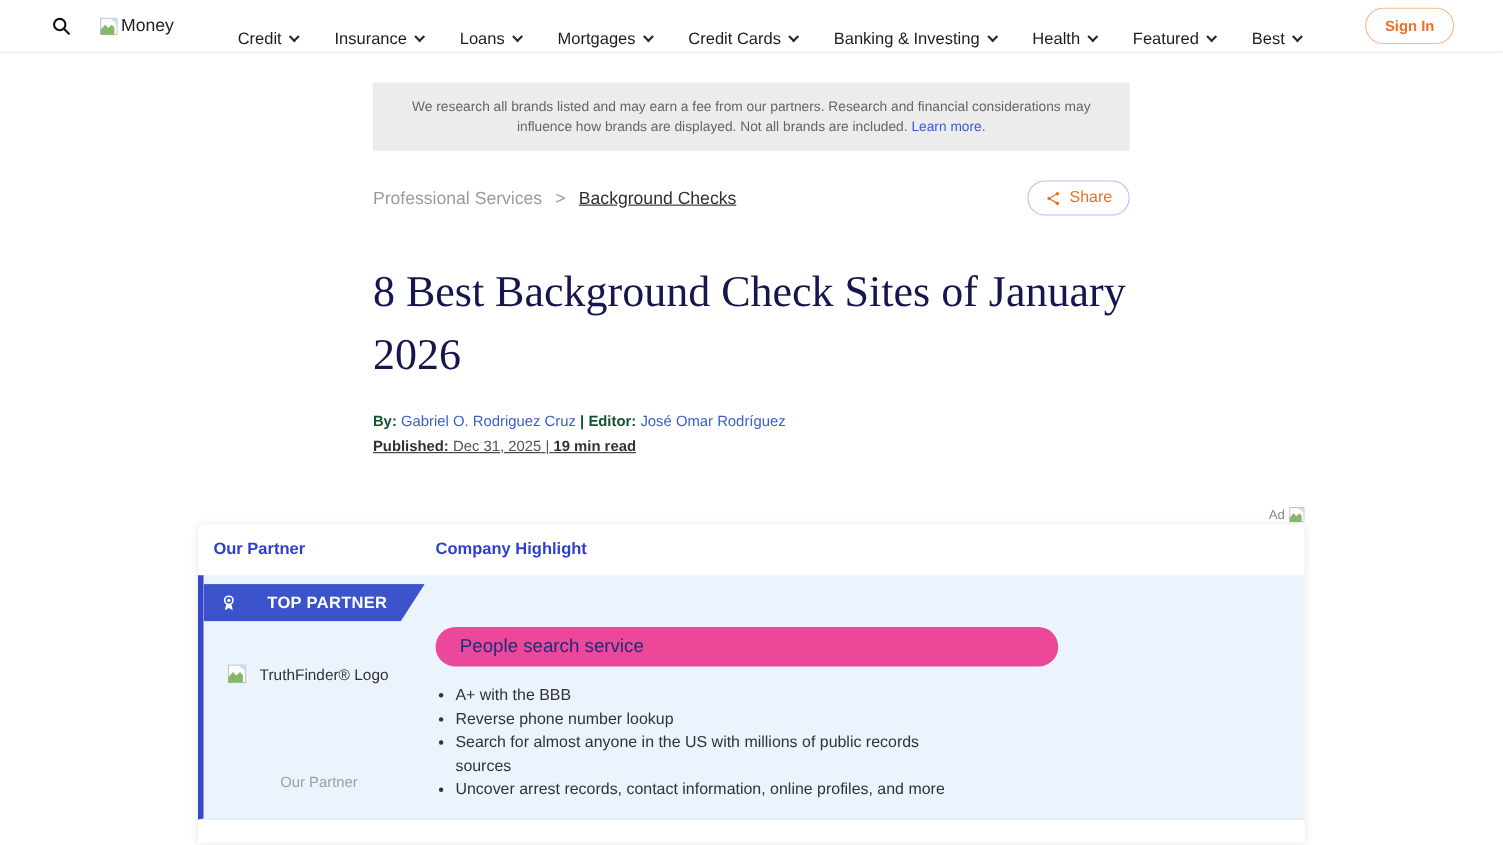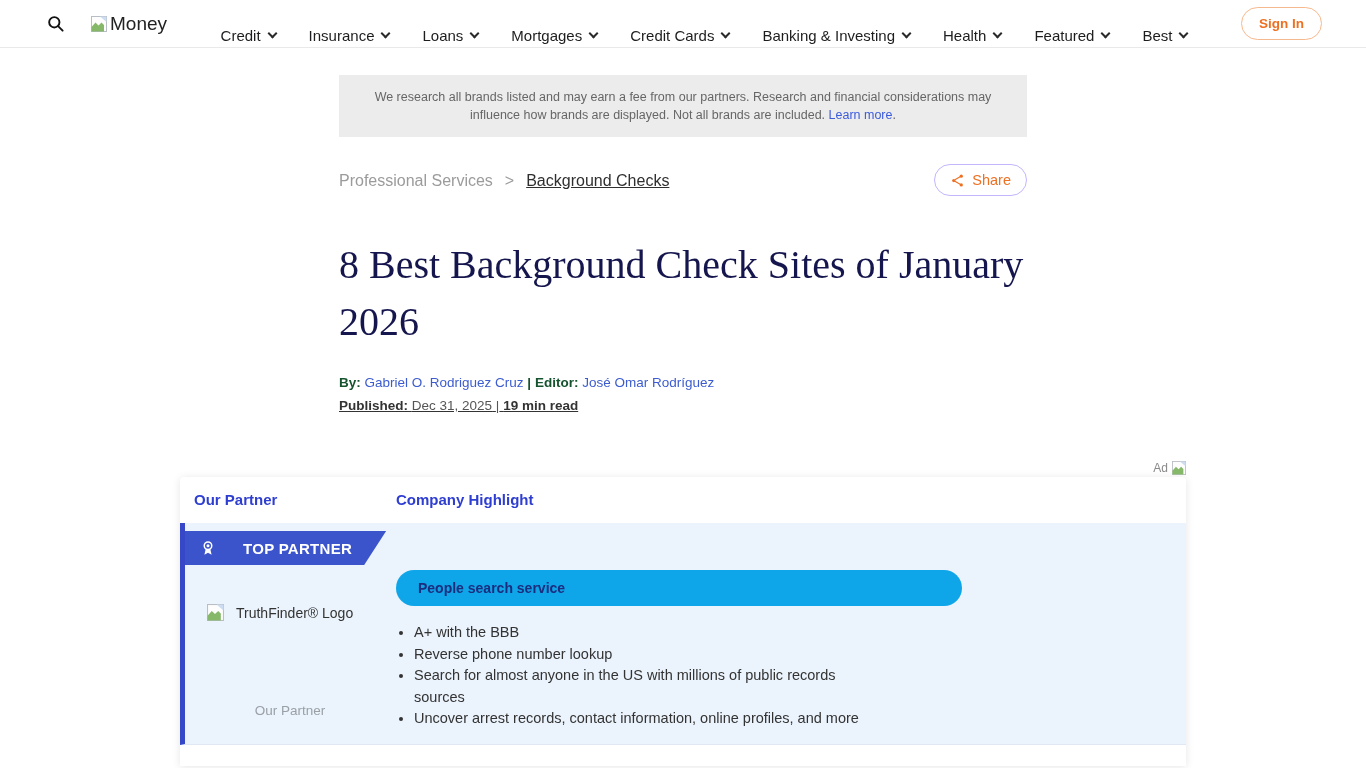--- a/index.html
+++ b/index.html
@@ -3,21 +3,21 @@
 <meta charset="utf-8">
 <style>
   * { margin:0; padding:0; box-sizing:border-box; }
   html,body { width:1366px; height:768px; overflow:hidden; background:#fff;
     font-family:"Liberation Sans", sans-serif; }
 
   
   .topbar { height:48px; display:flex; align-items:center; padding:0 44px 0 46px;
     border-bottom:1px solid #e9e9e9; background:#fff; }
   .search-btn { background:none; border:none; cursor:pointer; display:flex; align-items:center; margin-right:26px; }
-  .logo { display:flex; align-items:center; gap:3px; cursor:pointer; font-size:19px; color:#222; }
+  .logo { display:flex; align-items:center; gap:3px; cursor:pointer; font-size:16px; color:#222; }
   .mainnav { flex:1; display:flex; justify-content:center; align-items:flex-end; gap:33px;margin-top:24px; }
   .nav-item { display:flex; align-items:center; gap:8px; font-size:15px; color:#1d1d1f; cursor:pointer; white-space:nowrap; }
   .chev { width:7px; height:7px; border-right:2px solid #2a2a2a; border-bottom:2px solid #2a2a2a;
     transform:rotate(45deg); margin-top:-4px; }
   .signin-btn { border:1.5px solid #f6b98e; background:#fff; color:#ee7022; font-size:13.5px; font-weight:600;
     border-radius:17px; padding:8px 17px; cursor:pointer; white-space:nowrap; }
 
   
   .wrap { width:1006px; margin:0 auto; }
   .article-col { width:688px; margin:0 auto; }
@@ -62,23 +62,23 @@
   .pcard { position:relative; height:222px; background:#ebf3fc;
     border-left:5px solid #3648c8; border-bottom:1px solid #dfe8f3; }
   .top-banner { position:absolute; left:0; top:8px; height:34px; background:#3b54cb; color:#fff;
     display:flex; align-items:center; gap:26px; padding:0 34px 0 14px;
     font-size:15px; font-weight:bold; letter-spacing:.3px;
     clip-path:polygon(0 0, 100% 0, calc(100% - 22px) 100%, 0 100%); }
   .logo-row { position:absolute; left:22px; top:81px; display:flex; align-items:center; gap:12px;
     font-size:14px; color:#333; }
   .partner-cap { position:absolute; left:0; top:180px; width:210px; text-align:center;
     font-size:13.5px; color:#9aa0a6; }
-  .hl-pill { position:absolute; left:211px; top:47px; width:566px; height:36px; background:#0ea5e9;
+  .hl-pill { position:absolute; left:211px; top:47px; width:566px; height:36px; background:#ec4899;
     border-radius:18px; display:flex; align-items:center; padding-left:22px;
-    font-size:14px; font-weight:bold; color:#1c2d7e; }
+    font-size:17px; font-weight:normal; color:#1c2d7e; }
   .bullets { position:absolute; left:211px; top:99px; width:490px; }
   .bullets ul { margin:0; padding-left:18px; }
   .bullets li { font-size:14.5px; color:#333; line-height:21.6px; }
   .cta-btn { position:absolute; right:24px; top:93px; width:150px; height:48px; background:#f57a10;
     border:none; border-radius:8px; color:#fff; font-weight:bold; font-size:14px; letter-spacing:.4px;
     cursor:pointer; }
   .ptable-foot { height:21px; background:#fff; }
 
   svg { display:block; }
 </style>

